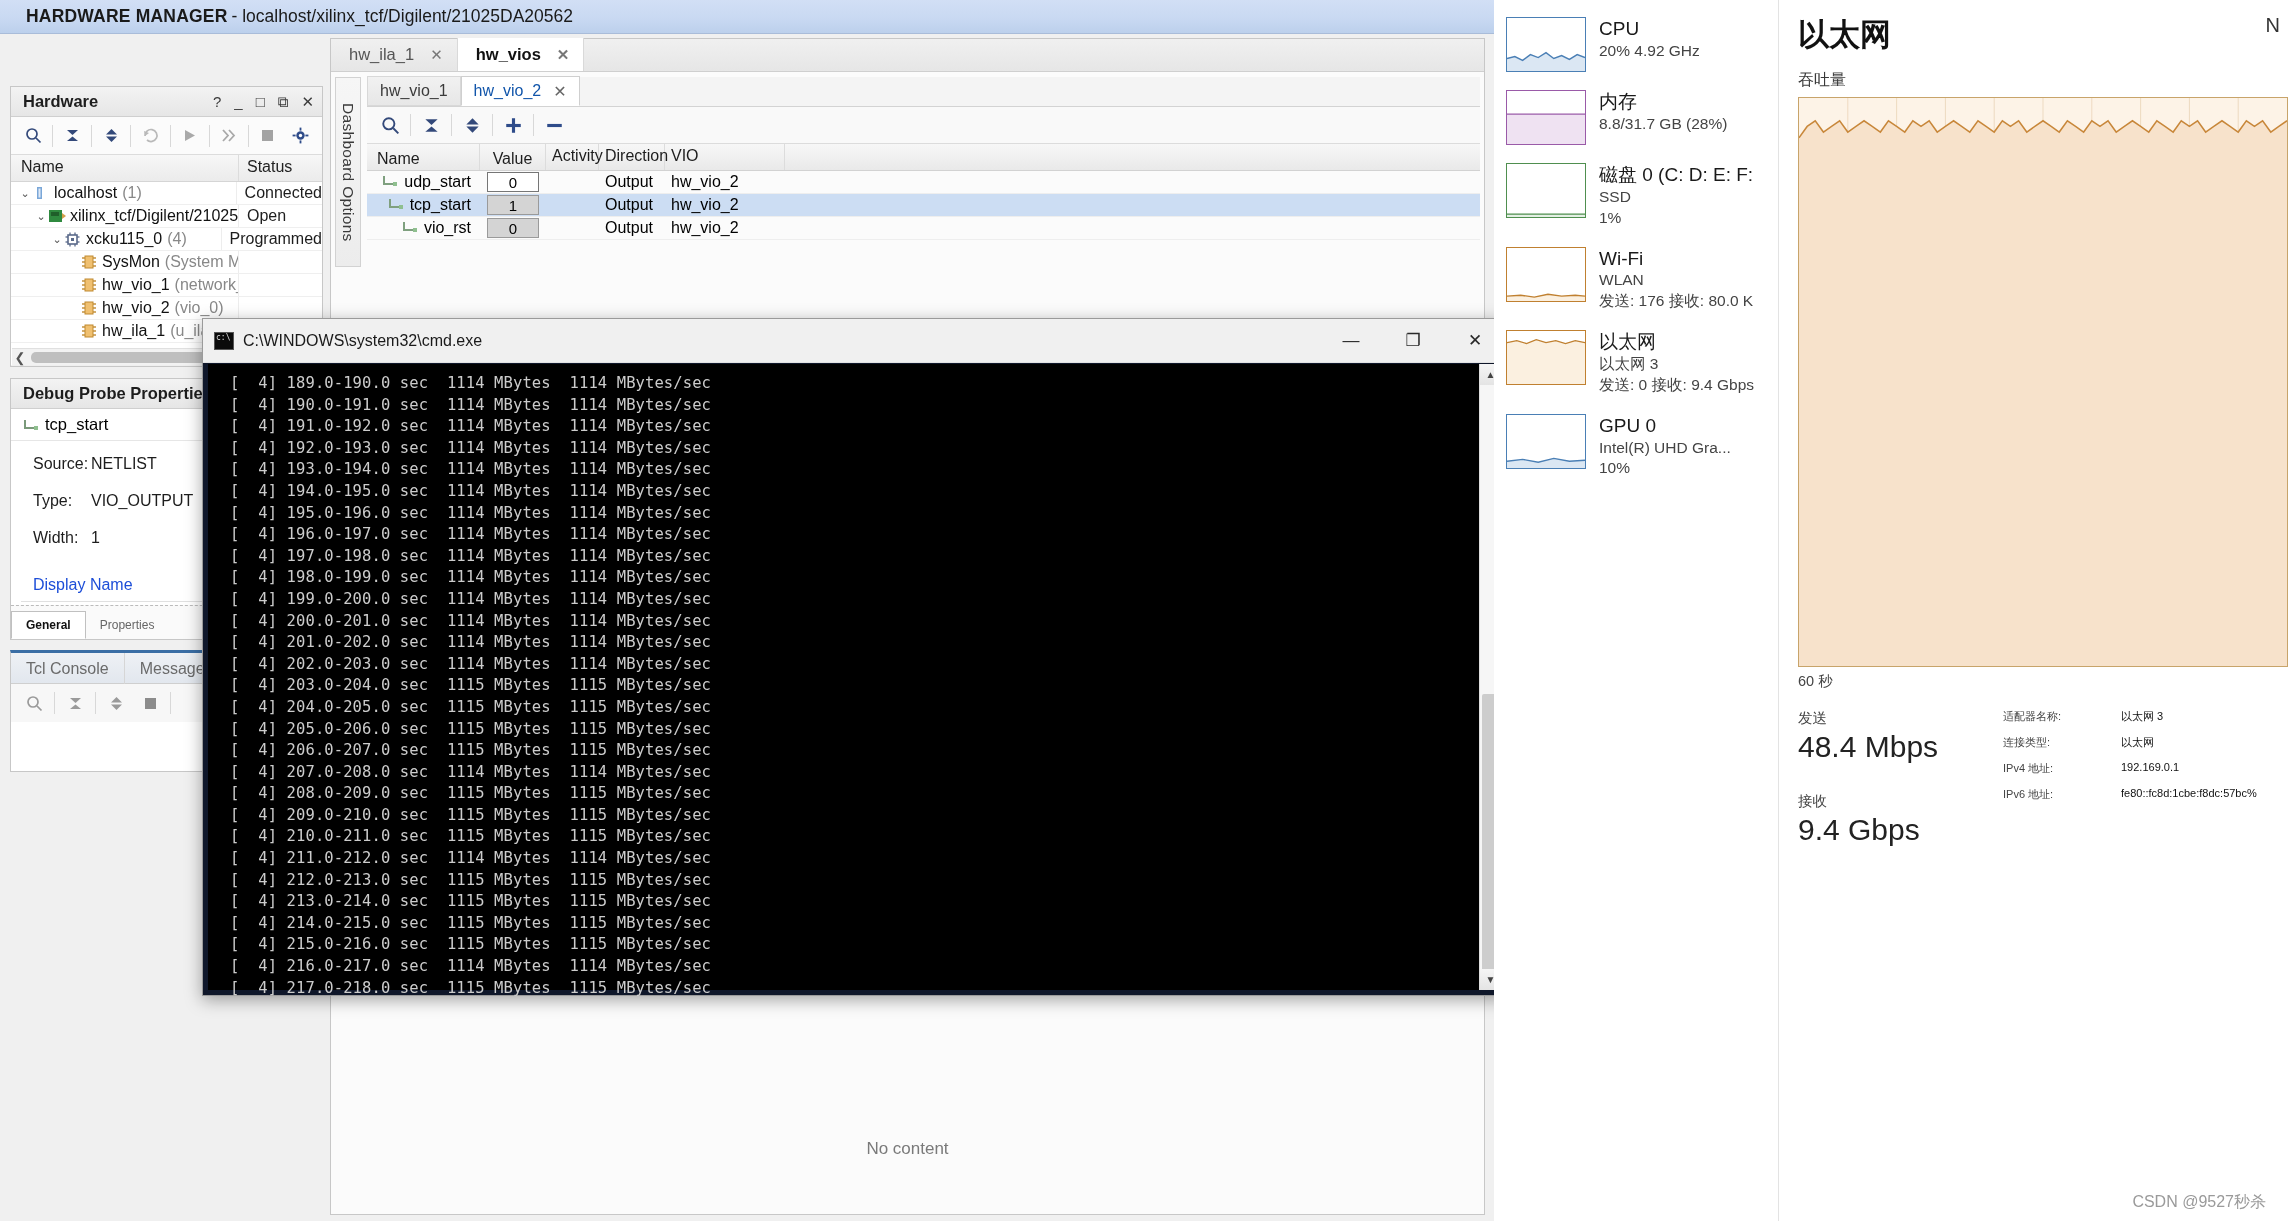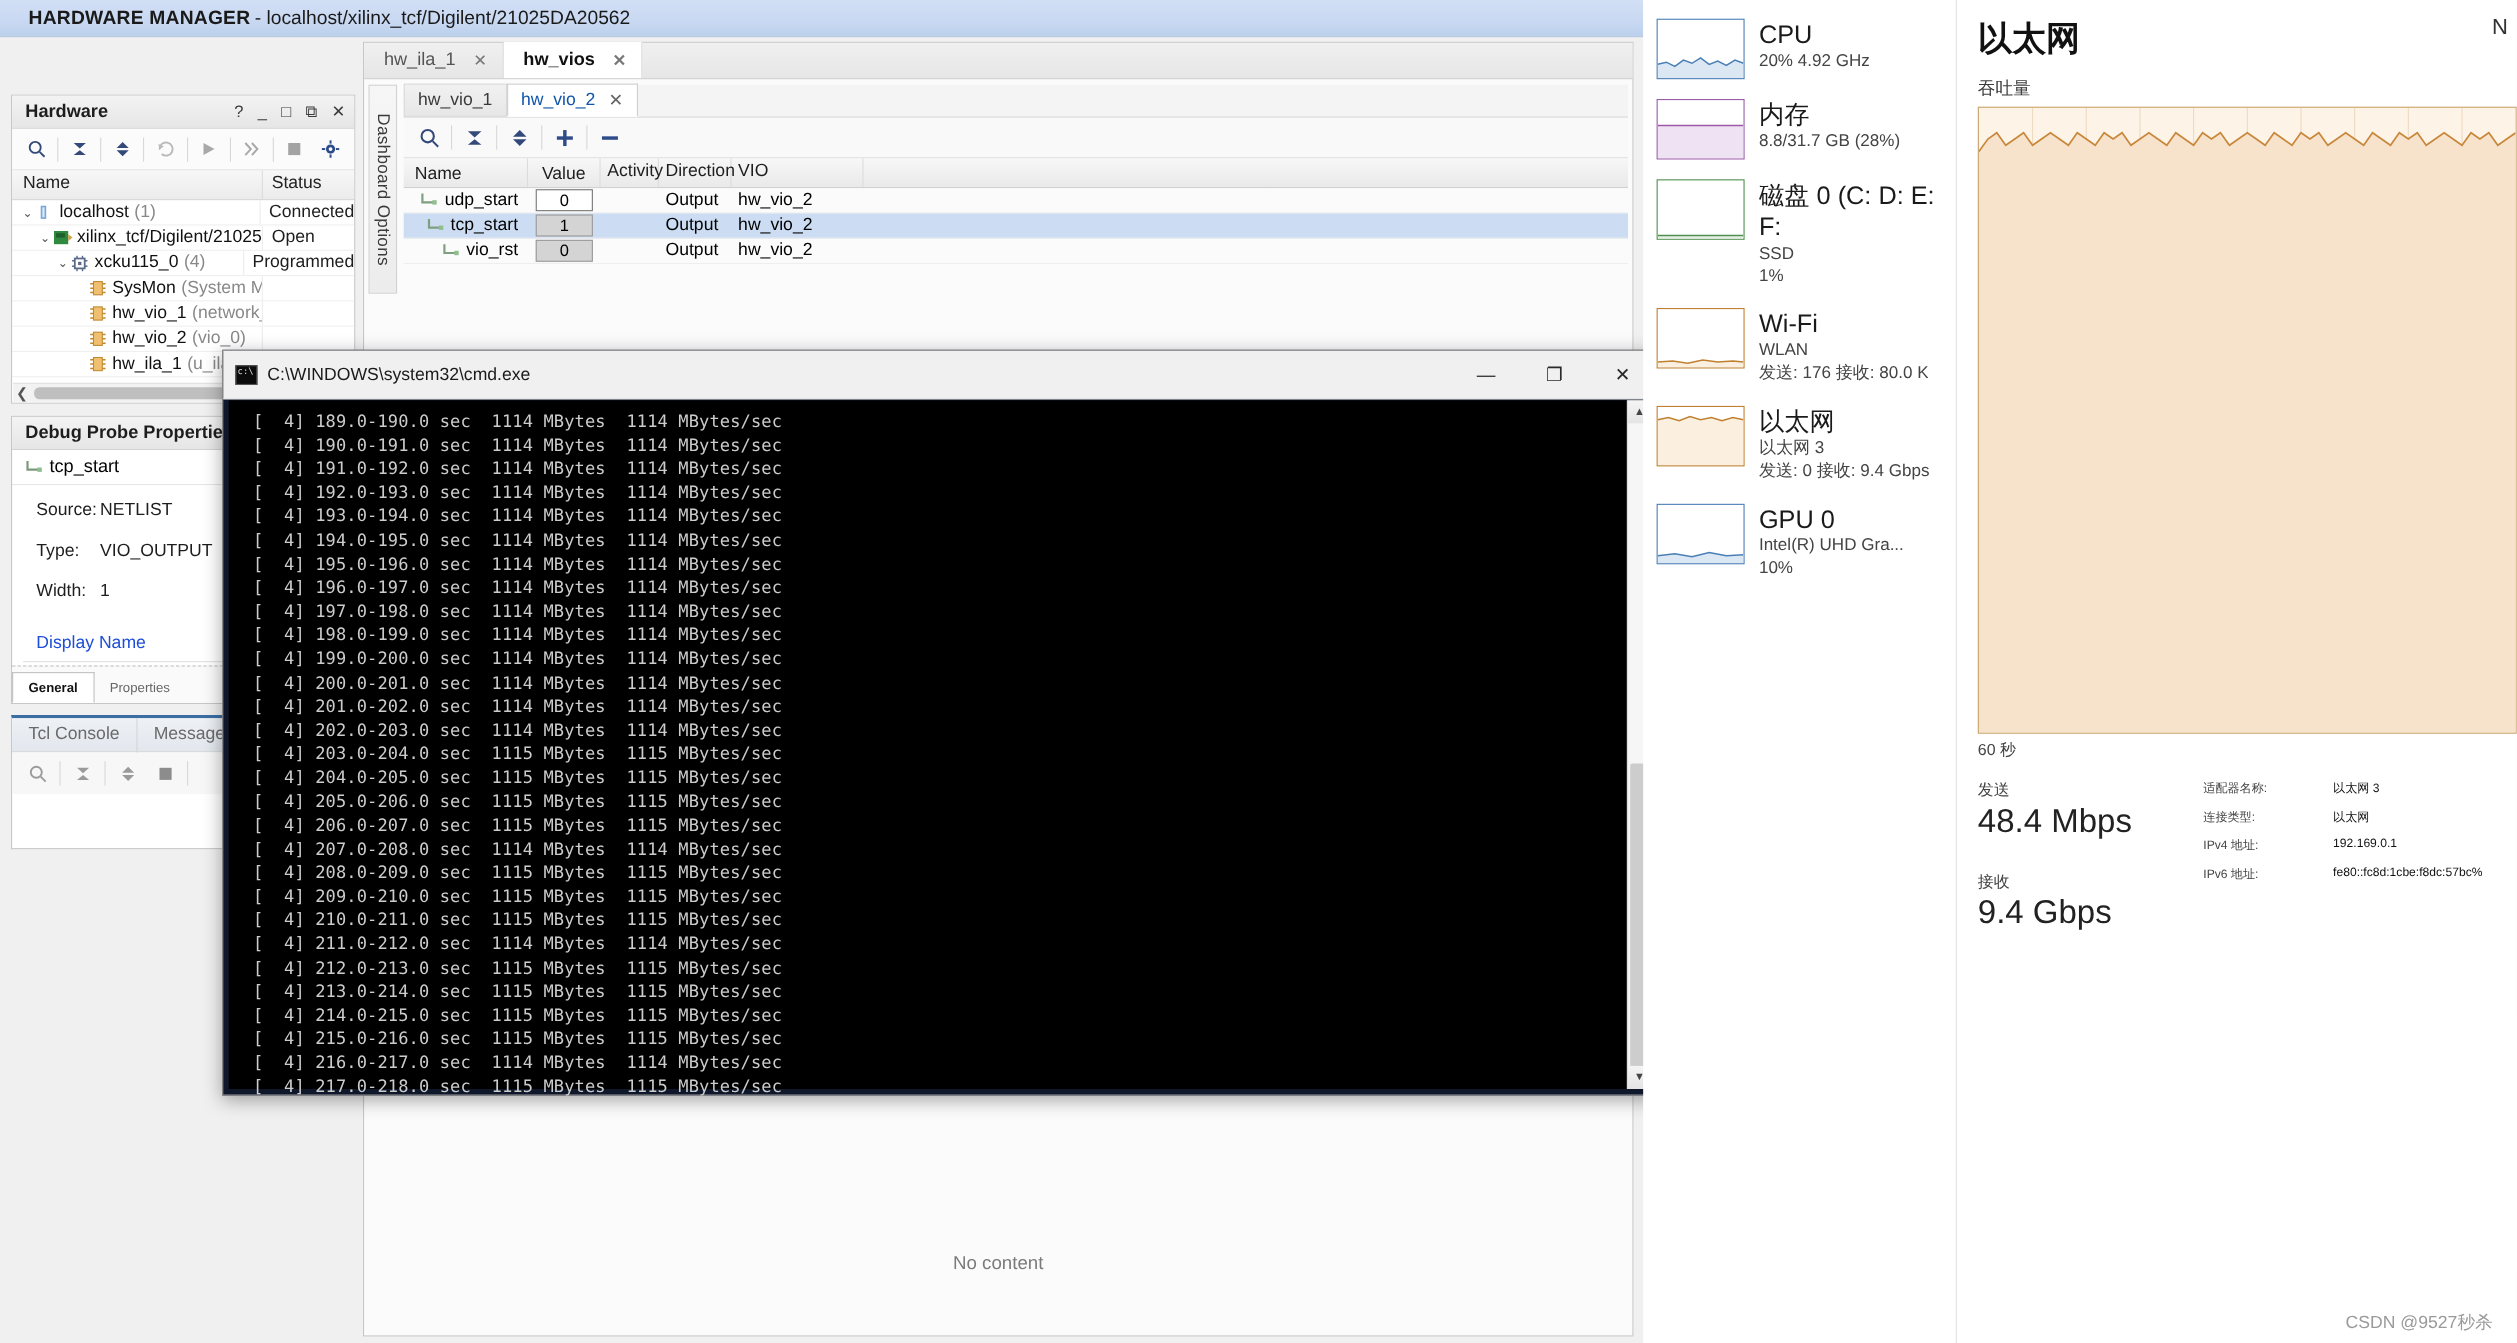--- a/index.html
+++ b/index.html
@@ -84,21 +84,21 @@
   .dpp-radio-row { display:flex; align-items:center; padding: 9px 0 0 38px; font-size: 16px;}
   .radio { width: 13px; height: 13px; border-radius: 50%; border: 2px solid #666; position: relative; margin-right: 9px; background:#fff;}
   .radio:after { content:""; position:absolute; inset:2.5px; border-radius:50%; background:#444;}
   .dpp-radio-row .rv { margin-left: auto; margin-right: 10px; color:#111;}
   .tabstrip { position:absolute; left:0; right:0; bottom:0; height: 34px; border-top: 1px dashed #bbb; display:flex; align-items:flex-end; background:#fafafa;}
   .tab-b { height: 28px; padding: 0 14px; display:flex; align-items:center; font-size: 12px; color:#666; }
   .tab-b.sel { background:#fff; border:1px solid #c0c0c0; border-bottom-color:#fff; color:#111; font-weight:bold; }
 
   
   #console-panel { left: 10px; top: 568px; width: 340px; height: 122px; border-top: 3px solid #3a6ea5;}
-  .ctabs { display:flex; height: 31px; background: linear-gradient(to bottom,#eef1f5,#e2e7ee); border-bottom: 1px solid #cfcfcf; align-items:center;}
+  .ctabs { display:flex; height: 31px; background: linear-gradient(to bottom,#eef1f5,#e2e7ee); border-bottom: 1px solid #cfcfcf; align-items:flex-start;}
   .ctab { height: 31px; padding: 0 15px; display:flex; align-items:center; font-size: 16px; color:#6a6a6a; border-right: 1px solid #d6d6d6;}
   .ctab.sel { background:#fff; color:#111; font-weight:bold;}
 
   
   #center {
     position: absolute; left: 330px; top: 4px; width: 1155px; bottom: 6px;
     background: #fbfbfb; border: 1px solid #c7c7c7;
   }
   .vtabs { height: 33px; display:flex; align-items:flex-end; background:linear-gradient(to bottom,#f0f0f0,#e6e6e6); border-bottom:1px solid #cfcfcf;}
   .vtab { height: 33px; padding: 0 14px 0 18px; display:flex; align-items:center; gap:16px; font-size: 16.5px; color:#555; border-right:1px solid #d9d9d9;}
@@ -182,21 +182,21 @@
   .tm-spark {
     width: 80px; height: 55px; border: 1px solid #b8b8b8; background:#fff; flex:none; position:relative; overflow:hidden;
   }
   .tm-spark.cpu { border-color:#4a7fb5; }
   .tm-spark.mem { border-color:#9a5aa8; }
   .tm-spark.disk { border-color:#4f8f4f; }
   .tm-spark.wifi { border-color:#c08030; }
   .tm-spark.eth { border-color:#c08030; }
   .tm-spark.gpu { border-color:#4a7fb5; }
   .tm-meta { min-width: 0; }
-  .tm-name { font-size: 23px; color:#1a1a1a; line-height: 1.25; }
+  .tm-name { font-size: 19px; color:#1a1a1a; line-height: 1.25; }
   .tm-sub  { font-size: 15.5px; color:#444; line-height: 1.35; white-space: nowrap; overflow:hidden;}
 
   #tm-right { position:absolute; left: 286px; top: 0; right: 0; bottom: 0; padding: 14px 0 0 18px; }
   #tm-h1 { font-size: 31px; font-weight: bold; color:#111; }
   #tm-h2 { font-size: 16px; color:#3a3a3a; margin-top: 14px; }
   #tm-chart {
     margin-top: 6px; height: 570px; border: 1px solid #c8a46a; background: #fdf3e7;
     position: relative; overflow:hidden;
   }
   #tm-60 { font-size: 14.5px; color:#444; margin-top: 5px; }

